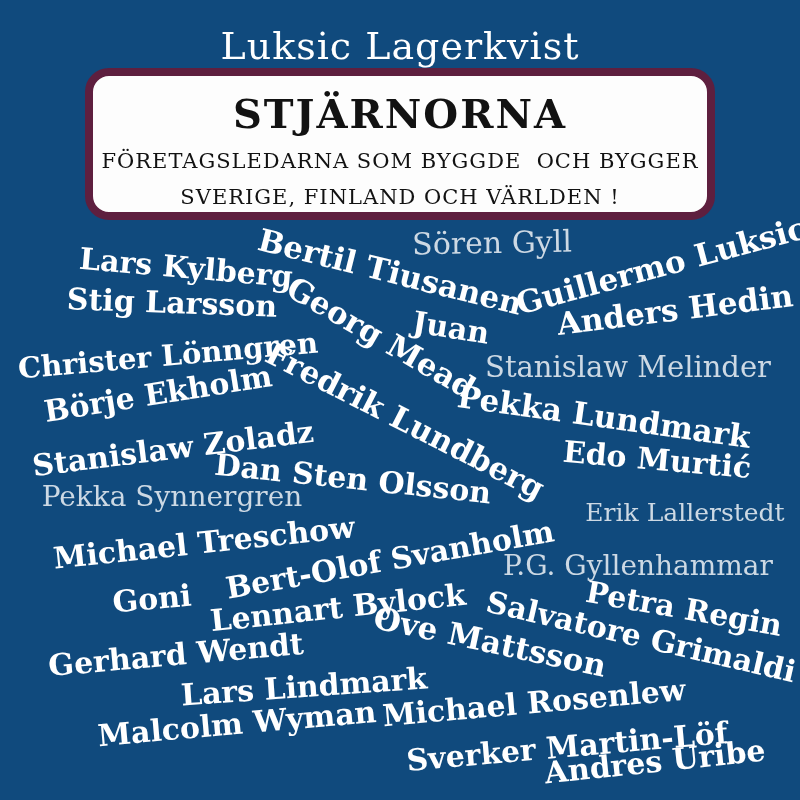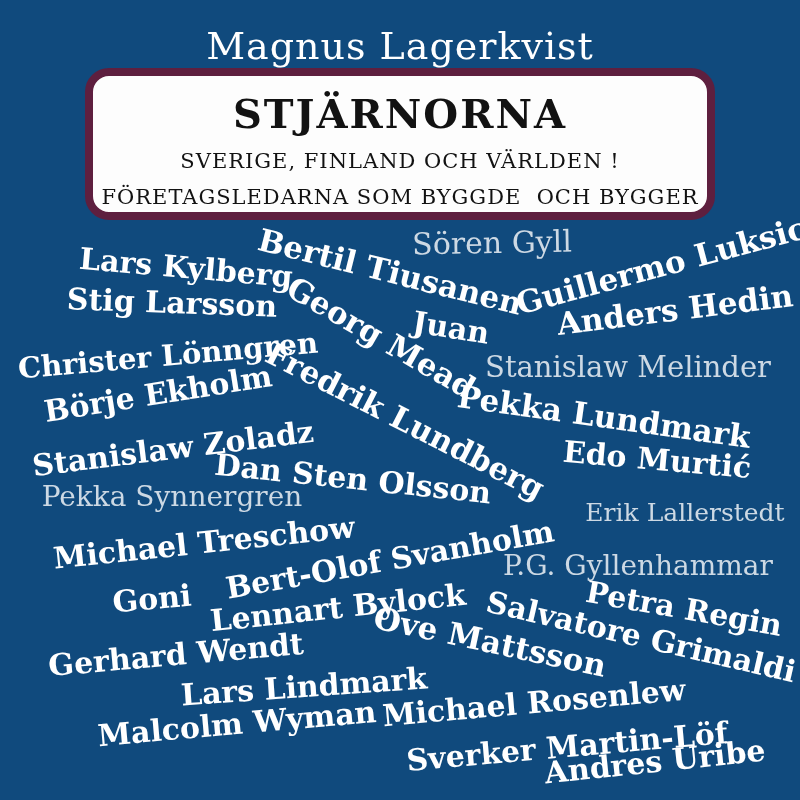--- a/index.html
+++ b/index.html
@@ -64,26 +64,26 @@
   .name.pale {
     color: var(--name-pale, #cdd9e4);
     font-weight: 400;
   }
 </style>
 </head>
 <body>
 
 <div class="cover">
 
-  <div class="author">Magnus Lagerkvist</div>
+  <div class="author">Luksic Lagerkvist</div>
 
   <div class="title-box">
     <h1>STJÄRNORNA</h1>
+    <p class="subtitle">FÖRETAGSLEDARNA SOM BYGGDE  OCH BYGGER</p>
     <p class="subtitle">SVERIGE, FINLAND OCH VÄRLDEN !</p>
-    <p class="subtitle">FÖRETAGSLEDARNA SOM BYGGDE  OCH BYGGER</p>
   </div>
 
   <div class="names-layer">
       <span class="name pale" style="left: 492px; top: 243px; font-size: 30px; transform: translate(-50%, -50%) rotate(-1deg);">Sören Gyll</span>
       <span class="name bright" style="left: 186px; top: 268px; font-size: 30px; transform: translate(-50%, -50%) rotate(5deg);">Lars Kylberg</span>
       <span class="name bright" style="left: 390px; top: 272px; font-size: 31px; transform: translate(-50%, -50%) rotate(14deg);">Bertil Tiusanen</span>
       <span class="name bright" style="left: 661px; top: 266px; font-size: 31px; transform: translate(-50%, -50%) rotate(-15deg);">Guillermo Luksic</span>
       <span class="name bright" style="left: 172px; top: 303px; font-size: 30px; transform: translate(-50%, -50%) rotate(2deg);">Stig Larsson</span>
       <span class="name bright" style="left: 675px; top: 310px; font-size: 31px; transform: translate(-50%, -50%) rotate(-7deg);">Anders Hedin</span>
       <span class="name bright" style="left: 451px; top: 328px; font-size: 30px; transform: translate(-50%, -50%) rotate(9deg);">Juan</span>

